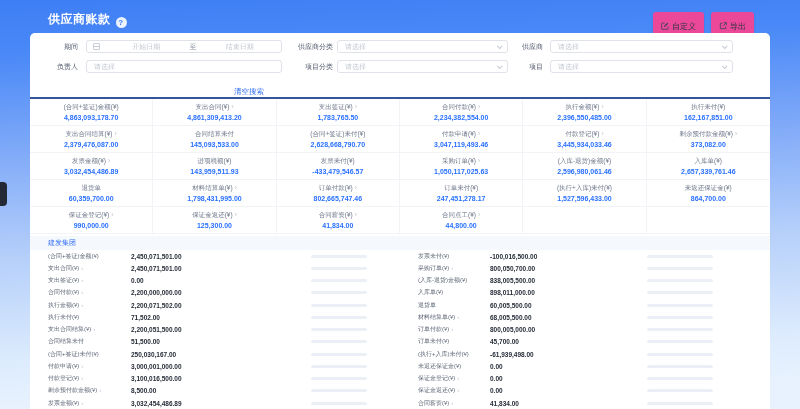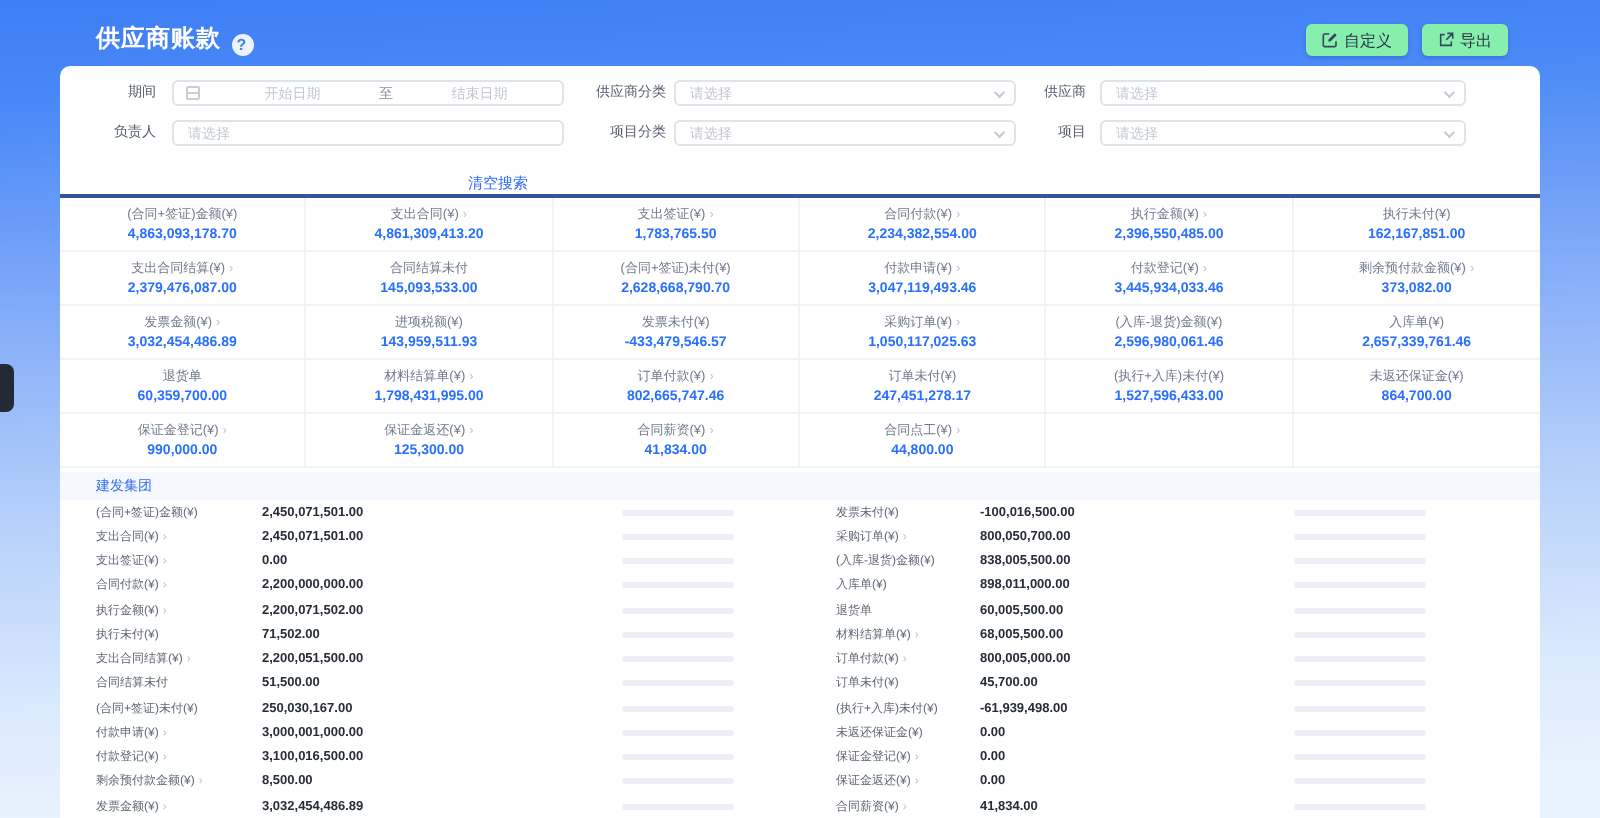--- a/index.html
+++ b/index.html
@@ -6,21 +6,21 @@
   html,body { width:800px; height:409px; overflow:hidden; }
   body {
     font-family:"Liberation Sans","DejaVu Sans",sans-serif;
     background:linear-gradient(178deg,#3e7ef5 0px,#4a89f7 55px,#7fa9f8 150px,#b6d0fa 260px,#dcebfd 360px,#e8f2fe 409px);
     position:relative;
   }
   
   .banner-title { position:absolute; left:48px; top:11px; color:#fff; font-size:12px; font-weight:bold; letter-spacing:.5px; display:flex; align-items:flex-end; gap:5px;}
   .help-circle { width:11px; height:11px; border-radius:50%; background:rgba(255,255,255,.9); color:#3e7ef5; font-size:8px; font-weight:bold; display:flex; align-items:center; justify-content:center; }
   .top-actions { position:absolute; left:653px; top:12px; display:flex; gap:7px; }
-  .top-btn { height:16px; background:#86efac; border-radius:3px; display:flex; align-items:center; gap:3px; padding:0 8px; font-size:8px; color:#2b3442; box-shadow:0 1px 2px rgba(20,50,120,.25); cursor:pointer; }
+  .top-btn { height:28px; background:#ec4899; border-radius:3px; display:flex; align-items:center; gap:3px; padding:0 8px; font-size:8px; color:#2b3442; box-shadow:0 1px 2px rgba(20,50,120,.25); cursor:pointer; }
   .top-btn svg { width:8px; height:8px; }
   
   .card { position:absolute; left:30px; top:33px; width:740px; height:376px; background:#fff; border-radius:5px 5px 0 0; }
   
   .f-label { position:absolute; font-size:7px; color:#555d6e; text-align:right; line-height:13px; }
   .f-field { position:absolute; height:13px; border:1px solid #dfe3e9; border-radius:3px; background:#fff; display:flex; align-items:center; font-size:7px; color:#c2c7d0; }
   .f-row1 { top:7px; } .f-row2 { top:27px; }
   .ph { color:#c2c7d0; }
   .sel-caret { margin-left:auto; margin-right:6px; width:4px; height:4px; border-right:1px solid #c2c7d0; border-bottom:1px solid #c2c7d0; transform:rotate(45deg) translateY(-1px); }
   .cal-icon { width:7px; height:7px; border:1px solid #c9ced6; border-radius:1px; margin:0 5px 0 6px; position:relative; }

